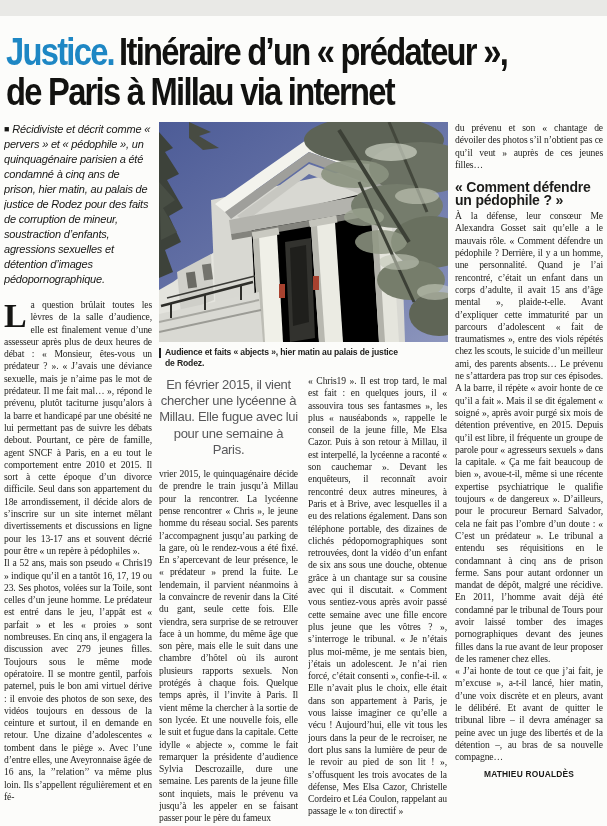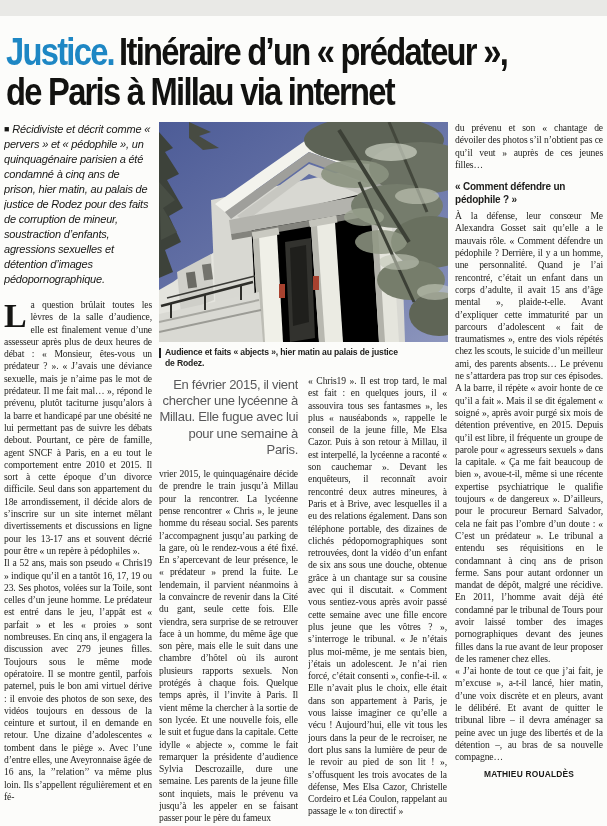--- a/index.html
+++ b/index.html
@@ -89,29 +89,29 @@
 7;
   }
 
   
   .pull-quote {
     font-family: "Liberation Sans", sans-serif;
     font-size: 13px;
     line-height: 16.2px;
     letter-spacing: -0.3px;
     color: #58585a;
-    text-align: right;
+    text-align: center;
     margin: 2px 0 10px 0;
   }
 
   
   .subhead {
     font-family: "Liberation Sans", sans-serif;
     font-weight: bold;
-    font-size: 10px;
+    font-size: 14px;
     line-height: 12.5px;
     letter-spacing: -0.2px;
     margin: 10px 0 4px 0;
     text-align: left;
   }
   .byline {
     font-family: "Liberation Sans", sans-serif;
     font-weight: bold;
     font-size: 8.4px;
     letter-spacing: 0.2px;

